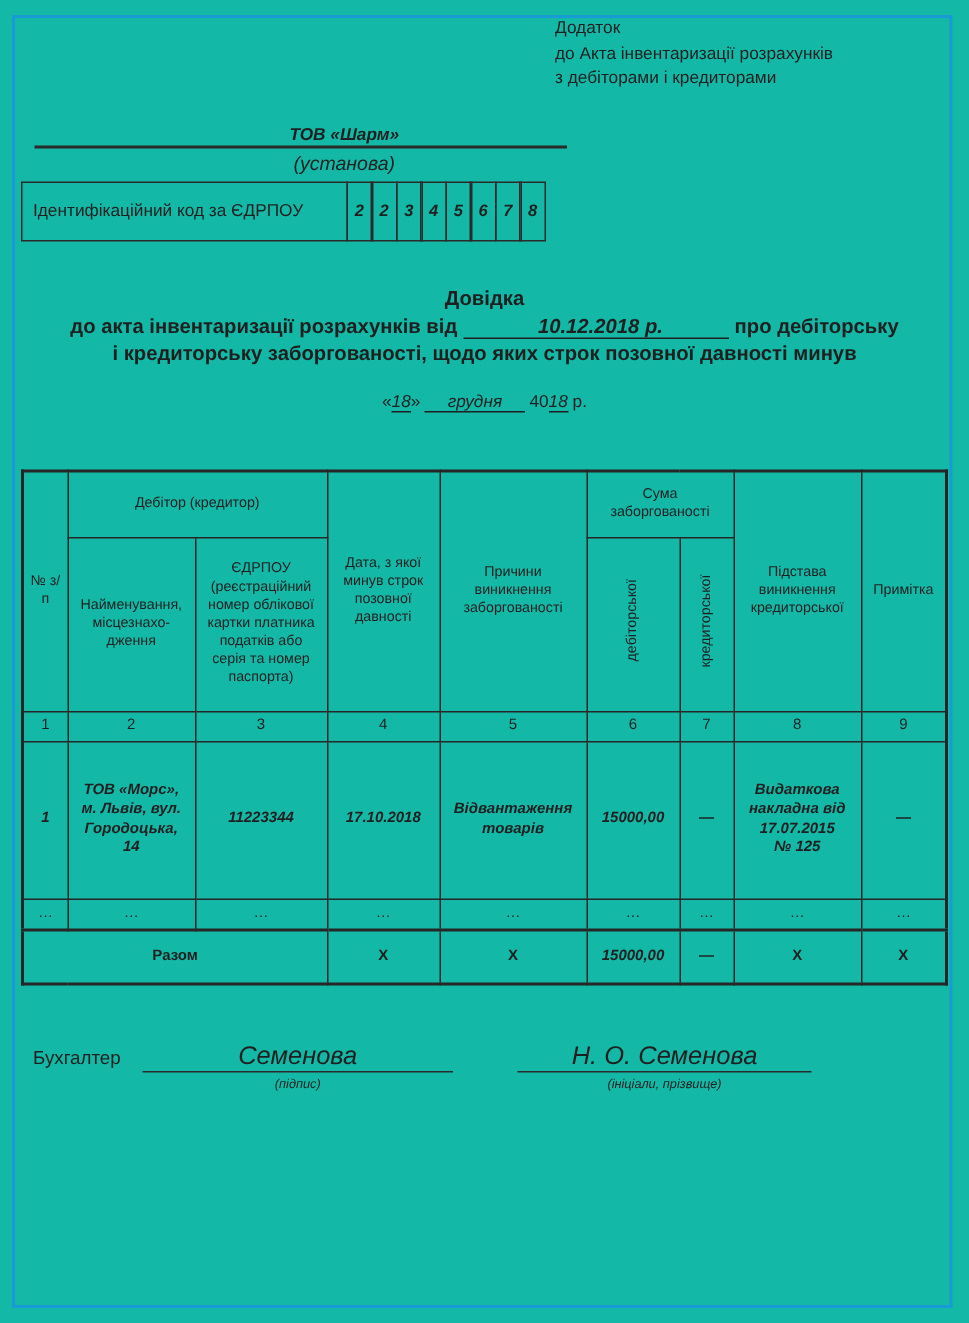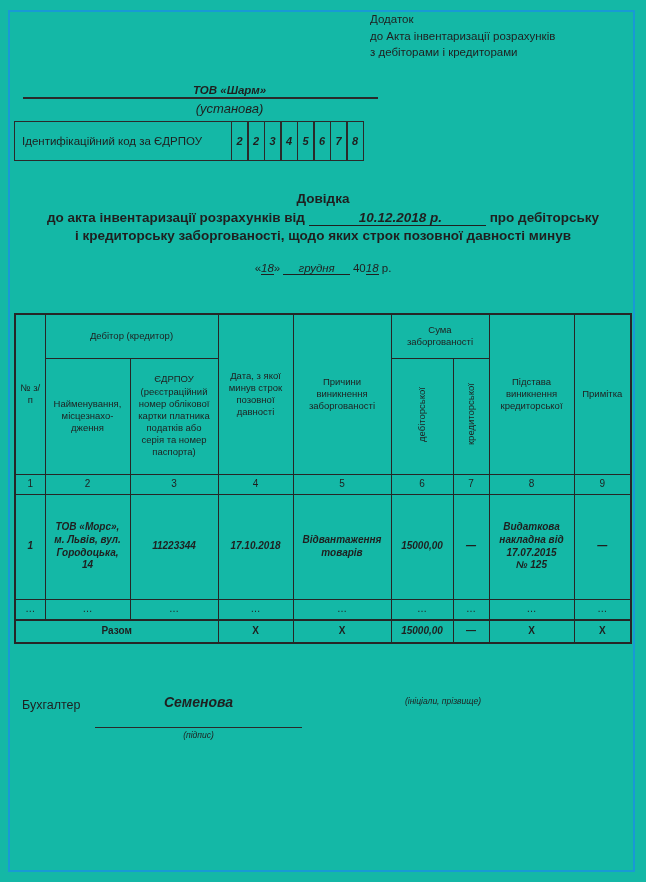--- a/index.html
+++ b/index.html
@@ -38,32 +38,32 @@
   table.debt { position:absolute; left:14px; top:313px; border-collapse:collapse; table-layout:fixed; }
   table.debt { border:2px solid #262626; }
   table.debt td { border:1px solid #262626; text-align:center; vertical-align:middle;
                   font-size:9.5px; line-height:1.28; padding:1px 2px; }
   .pre { white-space:pre-line; }
   tr.h1 td { height:44px; }
   tr.h2 td { height:116px; }
   tr.num-row td { height:20px; font-size:10px; }
   tr.data-row td { height:105px; font-style:italic; font-weight:bold; font-size:10px; }
   tr.dots-row td { height:21px; font-size:10px; }
-  tr.total-row td { height:23px; font-weight:bold; font-size:10px; border-top:2px solid #262626; }
+  tr.total-row td { height:36px; font-weight:bold; font-size:10px; border-top:2px solid #262626; }
   tr.total-row td.ital { font-style:italic; }
   td.vert span { writing-mode:vertical-rl; transform:rotate(180deg); display:inline-block;
                  font-size:9.5px; line-height:1; }
 
   
   .sign-role { position:absolute; left:22px; top:698px; font-size:12.5px; }
   .sign-block { position:absolute; top:694px; text-align:center; }
   .sign-b1 { left:95px; width:207px; }
   .sign-b2 { left:345px; width:196px; }
-  .sign-name { display:block; border-bottom:1.5px solid #2a2a2a; font-weight:bold; font-style:italic;
-               font-size:14px; padding-bottom:17px; }
+  .sign-name { display:block; border-bottom:1.5px solid #2a2a2a; font-weight:normal; font-style:italic;
+               font-size:17px; padding-bottom:0; }
   .sign-caption { font-style:italic; font-size:8.5px; margin-top:2px; }
 </style>
 </head>
 <body>
 
 <div class="page">
   <div class="page-border"></div>
 
   <div class="appendix-note">
     <div>Додаток</div>
@@ -200,15 +200,16 @@
     </tr>
   </tbody>
     </table>
 
   <div class="sign-role">Бухгалтер</div>
   <div class="sign-block sign-b1">
     <span class="sign-name">Семенова</span>
     <div class="sign-caption">(підпис)</div>
   </div>
   <div class="sign-block sign-b2">
+    <span class="sign-name">Н. О. Семенова</span>
     <div class="sign-caption">(ініціали, прізвище)</div>
   </div>
 </div>
 
 </body></html>

